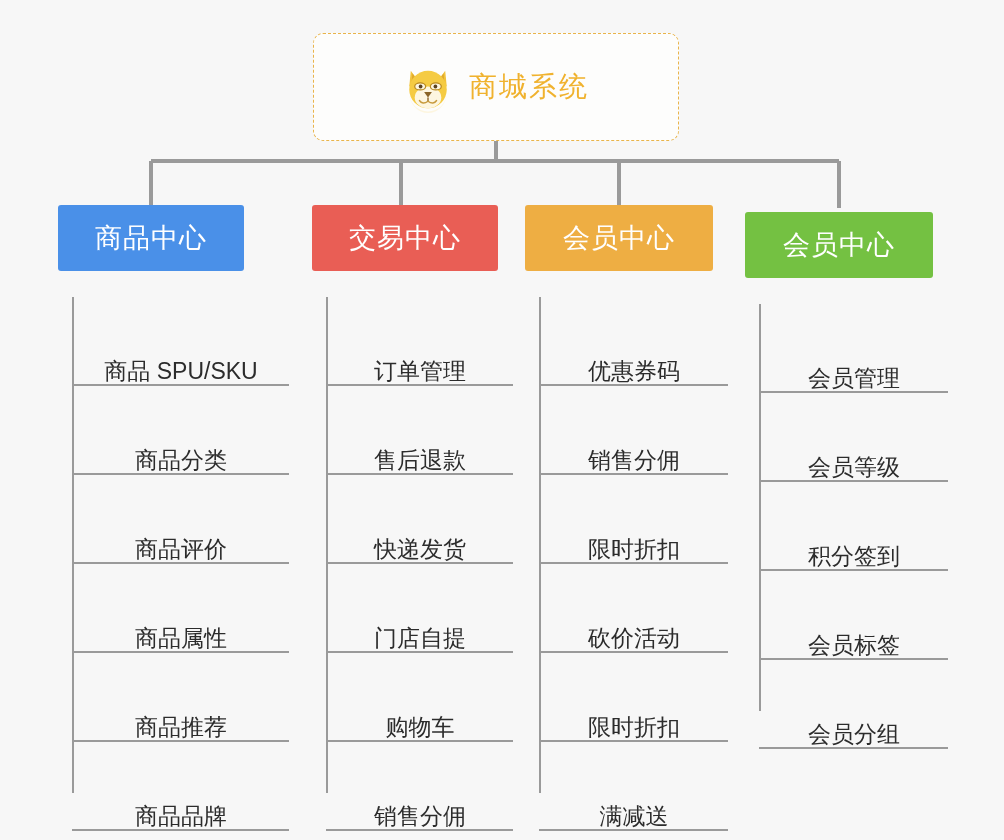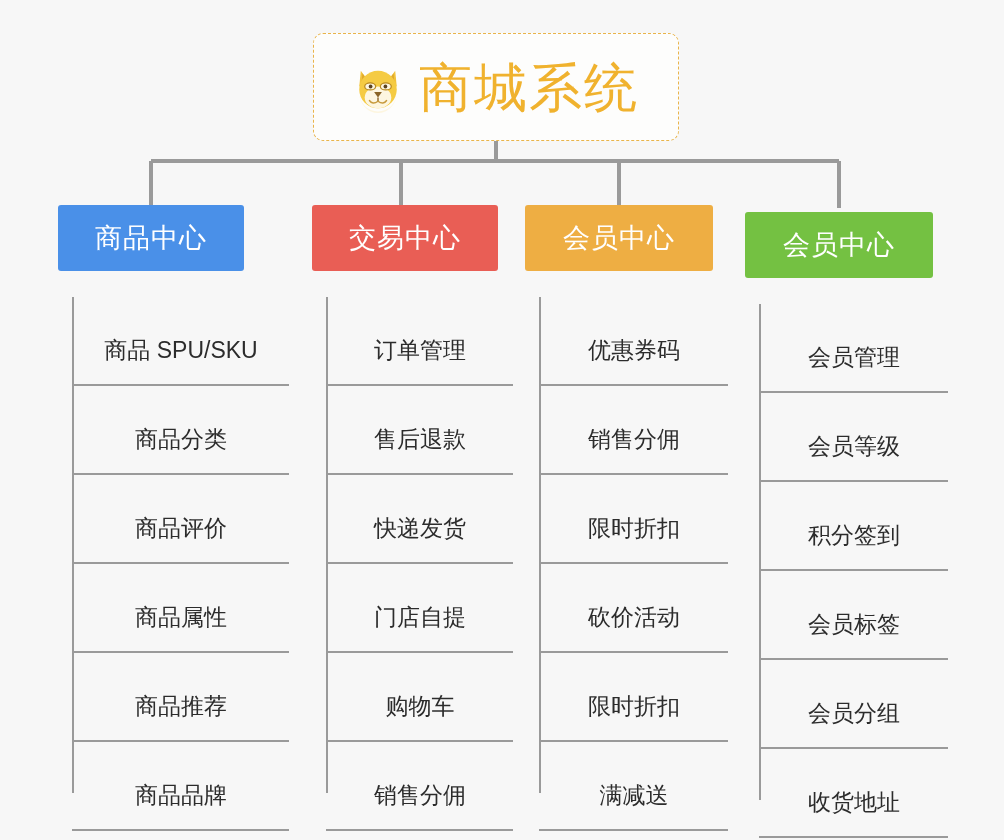--- a/index.html
+++ b/index.html
@@ -37,21 +37,21 @@
     gap: 16px;
   }
   .root-emoji {
     width: 50px;
     height: 50px;
     flex: 0 0 auto;
     display: block;
     margin-top: 2px;
   }
   .root-title {
-    font-size: 53px;
+    font-size: 28px;
     color: #f0b22e;
     letter-spacing: 2px;
     line-height: 1;
     white-space: nowrap;
   }
 
   
   .connectors {
     position: absolute;
     left: 0;
@@ -103,21 +103,21 @@
     background: #9a9a9a;
   }
 
   .leaf-item {
     position: relative;
     height: 89px;
     box-sizing: border-box;
     display: flex;
     align-items: flex-end;
     justify-content: center;
-    padding-bottom: 21px;
+    padding-bottom: 0;
   }
   .leaf-item::after {
     content: "";
     position: absolute;
     left: -1px;
     right: 0;
     bottom: 0;
     height: 2px;
     background: #9a9a9a;
   }
@@ -264,19 +264,16 @@
       </div>
       <div class="leaf-item">
         <span class="leaf-label">积分签到</span>
       </div>
       <div class="leaf-item">
         <span class="leaf-label">会员标签</span>
       </div>
       <div class="leaf-item">
         <span class="leaf-label">会员分组</span>
       </div>
-      <div class="leaf-item">
-        <span class="leaf-label">收货地址</span>
-      </div>
     </div>
   </div>
 
 </div>
 
 </body></html>

